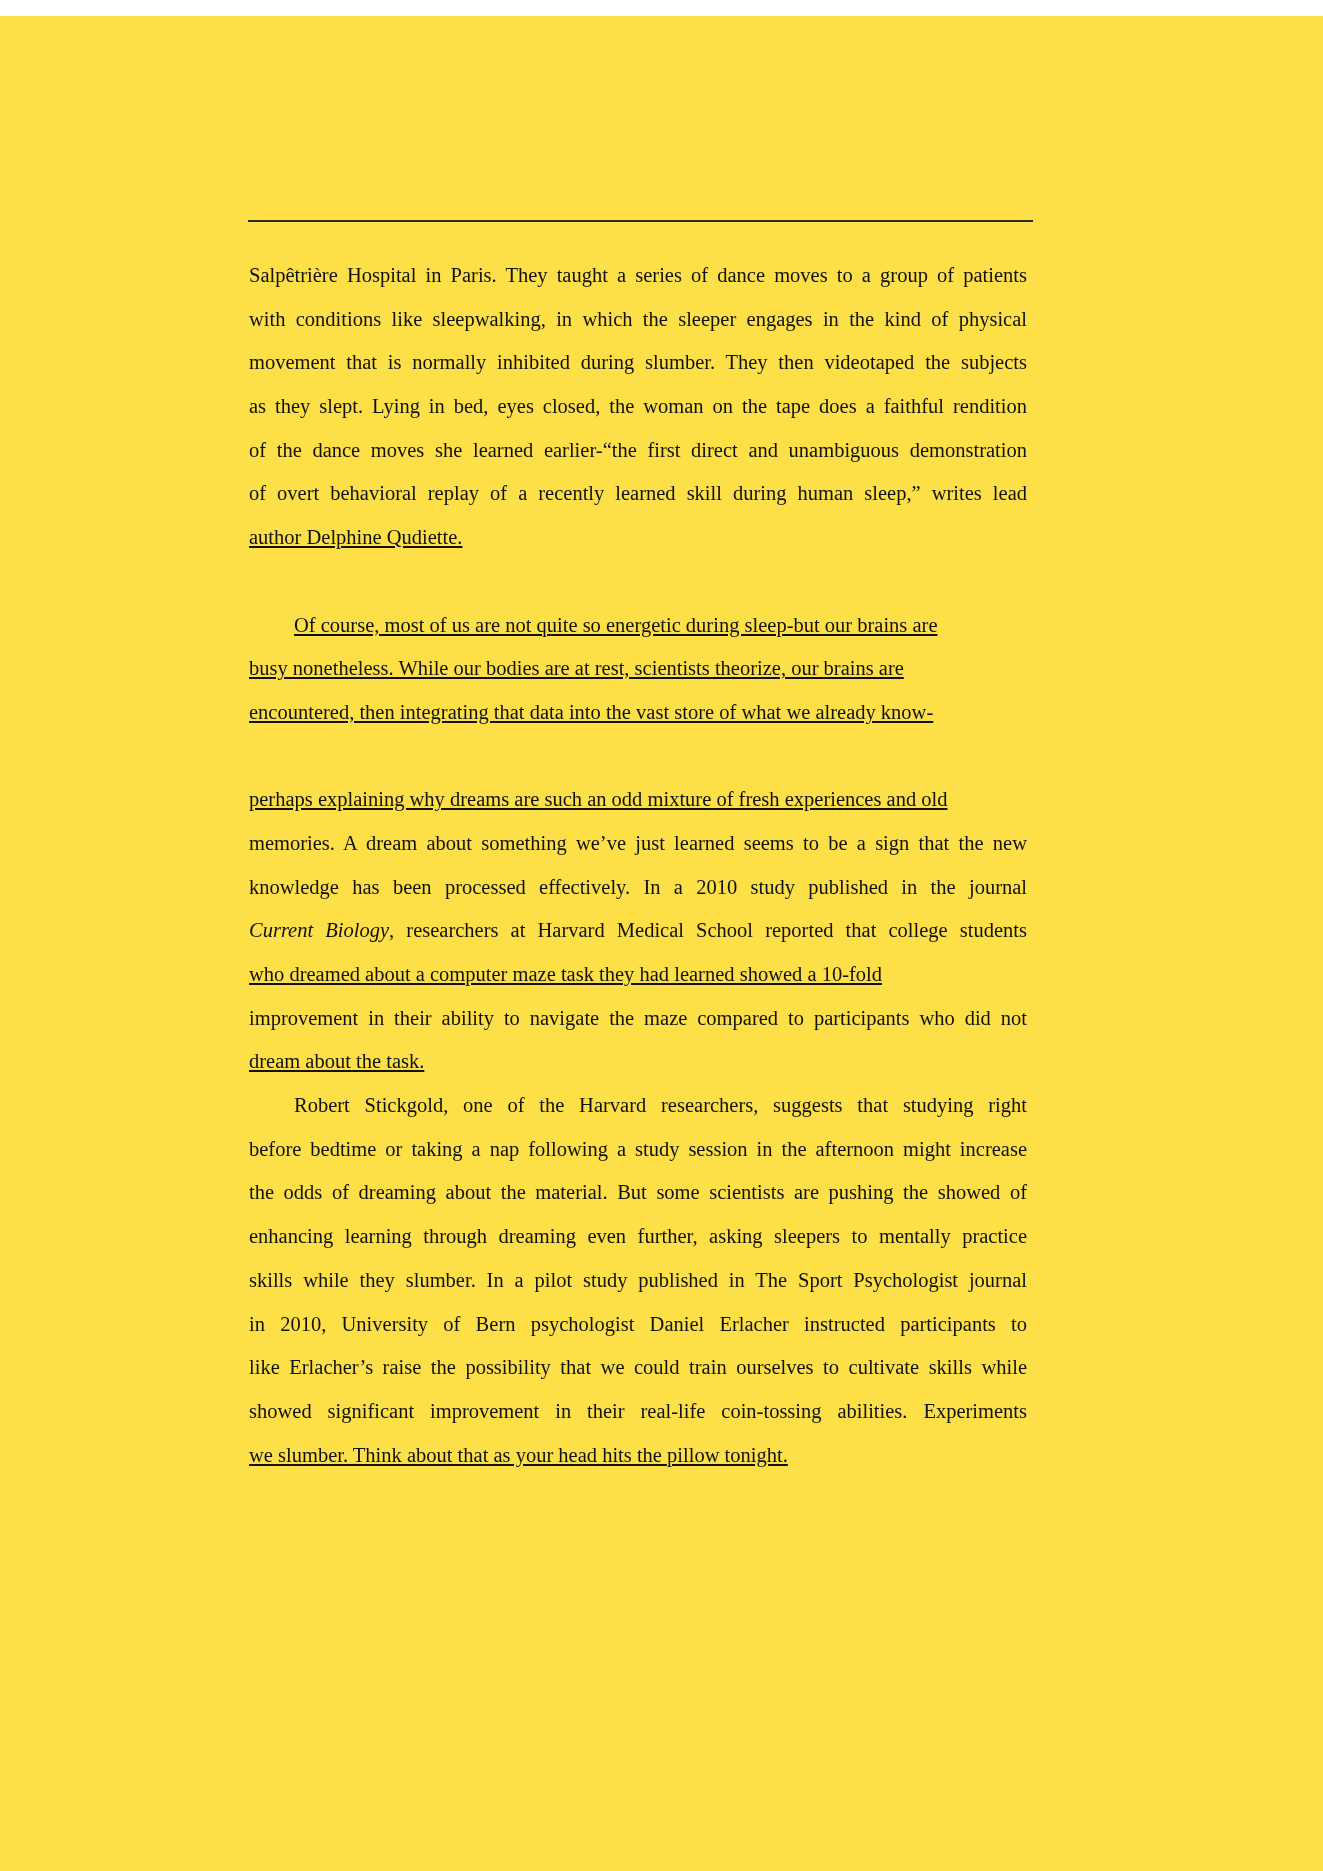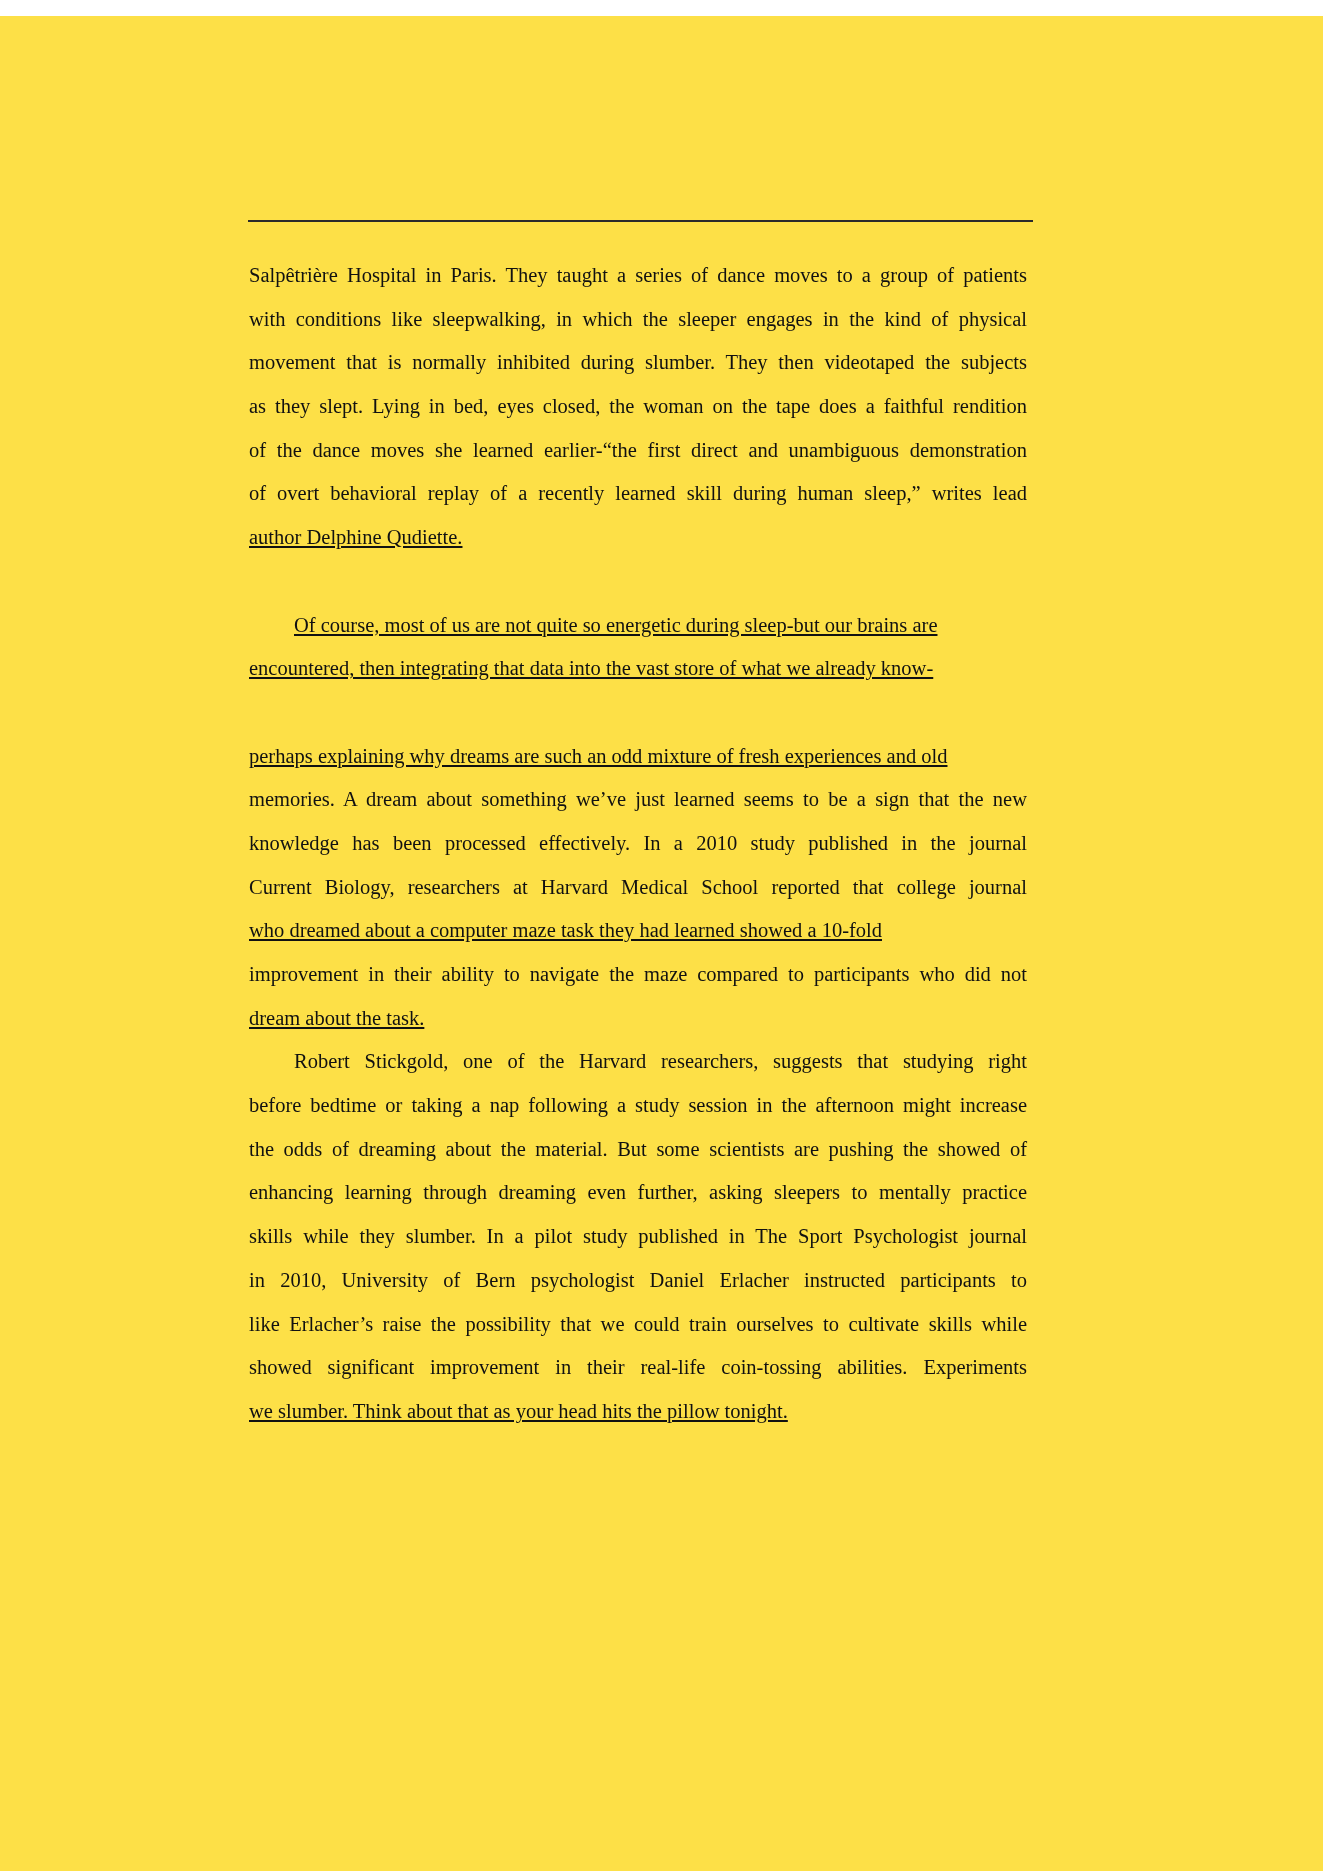--- a/index.html
+++ b/index.html
@@ -12,21 +12,21 @@
     font-size: 20.5px; color: #111111;
   }
   .line {
     display: block; height: 43.7px; line-height: 43.7px;
     white-space: nowrap; text-align: justify; text-align-last: justify;
     overflow: visible;
   }
   .line.last { text-align-last: left; text-decoration: underline; }
   .line.indent { padding-left: 45px; }
   .blank { display: block; height: 43.7px; }
-  .italic { }
+  .italic { font-style: italic; }
 </style>
 </head>
 <body>
 
 <div class="page">
   <div class="rule"></div>
 
   <div class="body-text">
 
     <div>
@@ -36,30 +36,31 @@
       <span class="line">as they slept. Lying in bed, eyes closed, the woman on the tape does a faithful rendition</span>
       <span class="line">of the dance moves she learned earlier-“the first direct and unambiguous demonstration</span>
       <span class="line">of overt behavioral replay of a recently learned skill during human sleep,” writes lead</span>
       <span class="line last">author Delphine Qudiette.</span>
     </div>
 
     <span class="blank"></span>
 
     <div>
       <span class="line indent last">Of course, most of us are not quite so energetic during sleep-but our brains are</span>
+      <span class="line last">busy nonetheless. While our bodies are at rest, scientists theorize, our brains are</span>
       <span class="line last">encountered, then integrating that data into the vast store of what we already know-</span>
     </div>
 
     <span class="blank"></span>
 
     <div>
       <span class="line last">perhaps explaining why dreams are such an odd mixture of fresh experiences and old</span>
       <span class="line">memories. A dream about something we’ve just learned seems to be a sign that the new</span>
       <span class="line">knowledge has been processed effectively. In a 2010 study published in the journal</span>
-      <span class="line"><span class="italic">Current Biology</span><span>, researchers at Harvard Medical School reported that college journal</span></span>
+      <span class="line"><span class="italic">Current Biology</span><span>, researchers at Harvard Medical School reported that college students</span></span>
       <span class="line last">who dreamed about a computer maze task they had learned showed a 10-fold</span>
       <span class="line">improvement in their ability to navigate the maze compared to participants who did not</span>
       <span class="line last">dream about the task.</span>
     </div>
 
     <div>
       <span class="line indent">Robert Stickgold, one of the Harvard researchers, suggests that studying right</span>
       <span class="line">before bedtime or taking a nap following a study session in the afternoon might increase</span>
       <span class="line">the odds of dreaming about the material. But some scientists are pushing the showed of</span>
       <span class="line">enhancing learning through dreaming even further, asking sleepers to mentally practice</span>

